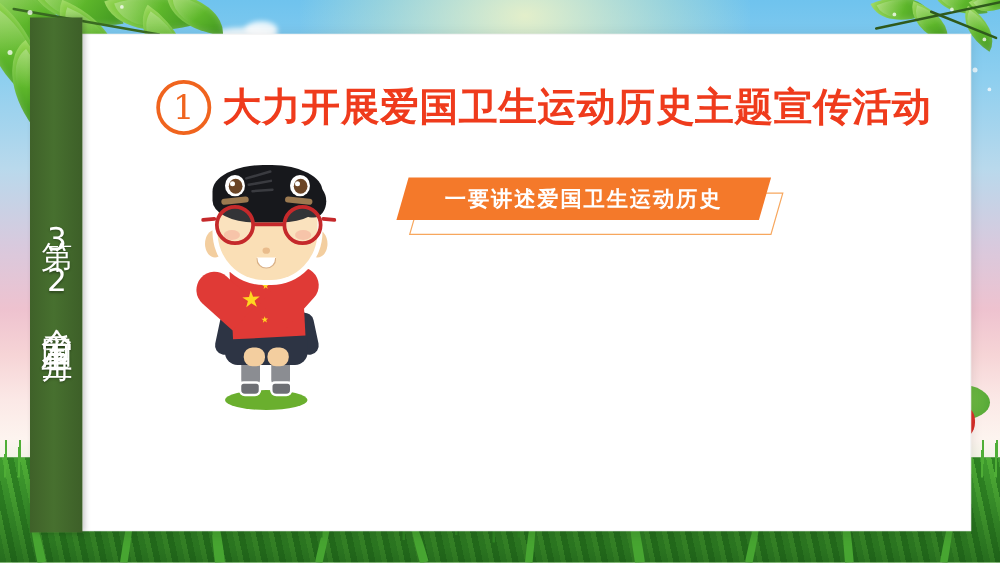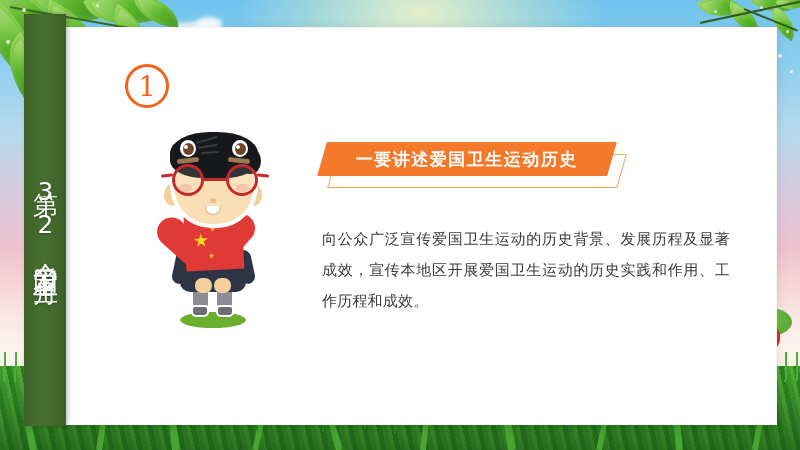--- a/index.html
+++ b/index.html
@@ -371,30 +371,30 @@
   <div class="card">
     <div class="card-inner-line"></div>
   </div>
 
   <div class="vbanner">
     <div class="vbanner-text">第32个爱国卫生月</div>
   </div>
 
   <div class="title-row">
     <div class="num-badge">1</div>
+    <div class="title-text">大力开展爱国卫生运动历史主题宣传活动</div>
   </div>
 
   <div class="sub-wrap">
     <div class="sub-ghost"></div>
     <div class="sub-solid">
       <span>一要讲述爱国卫生运动历史</span>
     </div>
   </div>
 
-  <div class="body-text">向公众广泛宣传爱国卫生运动的历史背景、发展历程及显著成效，宣传本地区开展爱国卫生运动的历史实践和作用、工作历程和成效。</div>
 
   <div class="figure">
     <div class="fig-shadow"></div>
 
     <div class="legs">
       <div class="leg l"></div>
         <div class="leg r"></div>
       <div class="shoe l"></div>
         <div class="shoe r"></div>
     </div>

